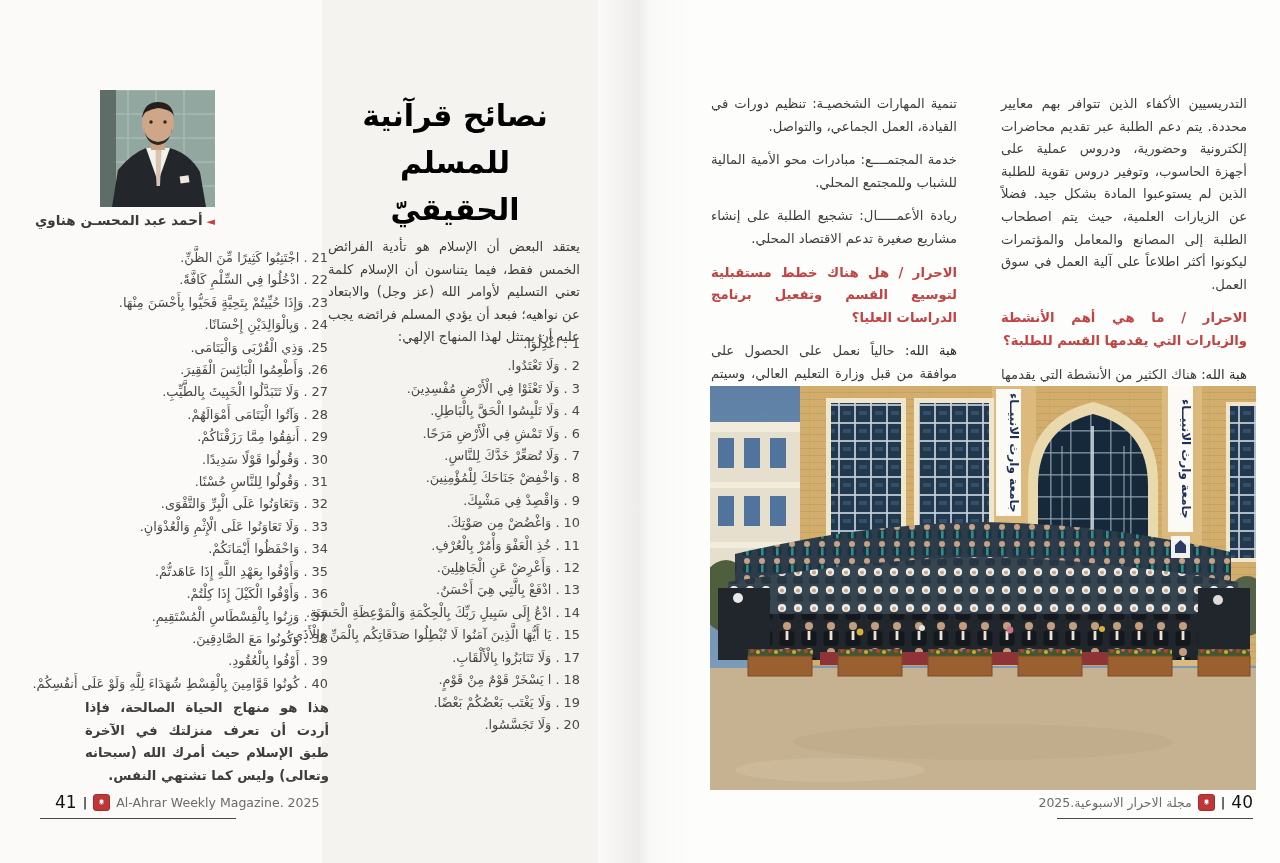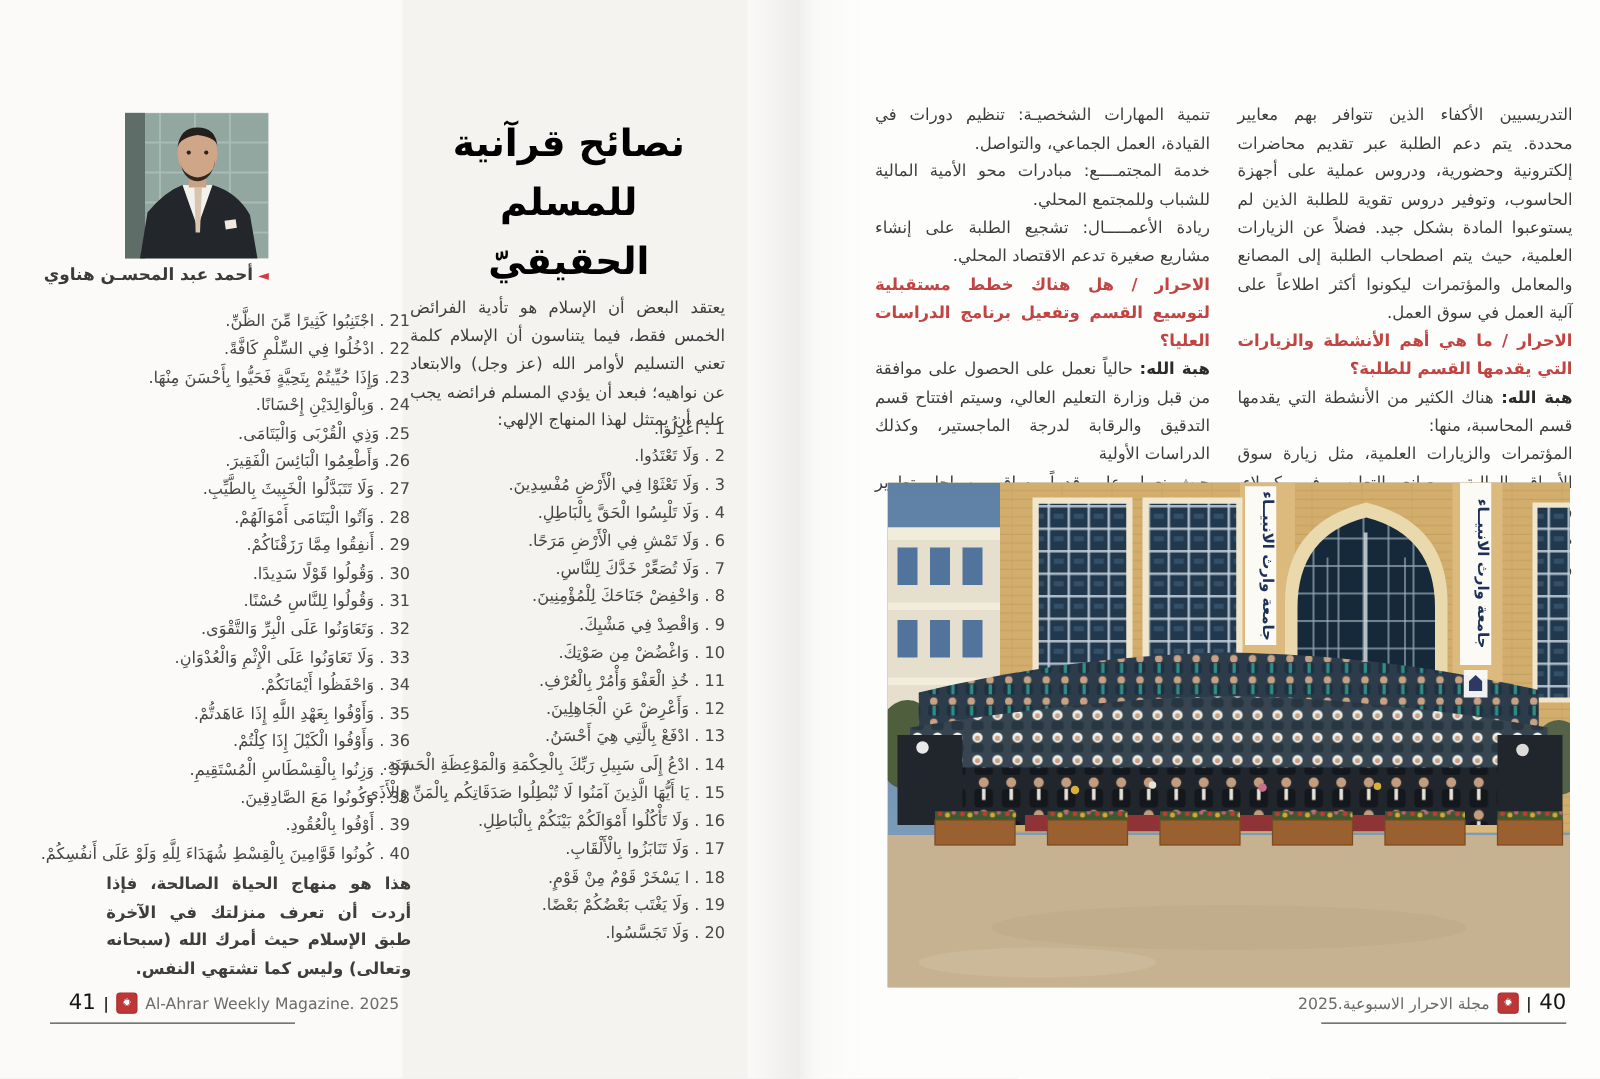--- a/index.html
+++ b/index.html
@@ -3,23 +3,23 @@
 <meta charset="utf-8">
 <style>
   html,body{margin:0;padding:0;background:#e9e7e4;}
   .spread{position:relative;width:1280px;height:863px;background:#fbfaf8;overflow:hidden;
           font-family:"DejaVu Sans",sans-serif;color:#3d3d3d;}
   .midpanel{position:absolute;left:322px;top:0;width:276px;height:863px;background:#f4f3f0;}
   .rightpage-bg{position:absolute;left:640px;top:0;width:640px;height:863px;background:#fdfdfc;}
   .gutter{position:absolute;left:596px;top:0;width:96px;height:863px;
           background:linear-gradient(90deg,rgba(0,0,0,0) 0%,rgba(0,0,0,.055) 45%,rgba(0,0,0,.015) 58%,rgba(0,0,0,0) 100%);}
   .ar{direction:rtl;text-align:justify;font-size:13.2px;line-height:22.6px;color:#3d3d3d;}
-  .ar p{margin:0;}
+  .ar p{margin:11px;}
   .red-q{color:#c14443;font-weight:bold;}
-  .lead{font-weight:bold;color:#2b2b2b;}
+  .lead{font-weight:normal;color:#2b2b2b;}
   
   .r-col-outer{position:absolute;left:990px;top:82px;width:268px;}
   .r-col-inner{position:absolute;left:700px;top:82px;width:268px;}
   
   .photo{position:absolute;left:710px;top:386px;width:546px;height:404px;margin:0;overflow:hidden;background:#cbb893;}
   .photo svg{position:absolute;left:0;top:0;width:546px;height:404px;display:block;}
   .banner{position:absolute;writing-mode:vertical-rl;background:rgba(253,253,251,.95);
           color:#1e3158;font-weight:bold;font-size:12px;letter-spacing:2px;text-align:center;
           width:25px;overflow:hidden;}
   .banner-l{left:286px;top:3px;height:127px;}
@@ -268,21 +268,20 @@
         <p>6 . وَلَا تَمْشِ فِي الْأَرْضِ مَرَحًا.</p>
         <p>7 . وَلَا تُصَعِّرْ خَدَّكَ لِلنَّاسِ.</p>
         <p>8 . وَاخْفِضْ جَنَاحَكَ لِلْمُؤْمِنِينَ.</p>
         <p>9 . وَاقْصِدْ فِي مَشْيِكَ.</p>
         <p>10 . وَاغْضُضْ مِن صَوْتِكَ.</p>
         <p>11 . خُذِ الْعَفْوَ وَأْمُرْ بِالْعُرْفِ.</p>
         <p>12 . وَأَعْرِضْ عَنِ الْجَاهِلِينَ.</p>
         <p>13 . ادْفَعْ بِالَّتِي هِيَ أَحْسَنُ.</p>
         <p>14 . ادْعُ إِلَى سَبِيلِ رَبِّكَ بِالْحِكْمَةِ وَالْمَوْعِظَةِ الْحَسَنَةِ.</p>
         <p>15 . يَا أَيُّهَا الَّذِينَ آمَنُوا لَا تُبْطِلُوا صَدَقَاتِكُم بِالْمَنِّ وَالْأَذَى.</p>
-        <p>16 . وَلَا تَأْكُلُوا أَمْوَالَكُمْ بَيْنَكُمْ بِالْبَاطِلِ.</p>
         <p>17 . وَلَا تَنَابَزُوا بِالْأَلْقَابِ.</p>
         <p>18 . ا يَسْخَرْ قَوْمٌ مِنْ قَوْمٍ.</p>
         <p>19 . وَلَا يَغْتَب بَعْضُكُمْ بَعْضًا.</p>
         <p>20 . وَلَا تَجَسَّسُوا.</p>
       </div>
 
     <div class="advice advice-outer">
         <p>21 . اجْتَنِبُوا كَثِيرًا مِّنَ الظَّنِّ.</p>
         <p>22 . ادْخُلُوا فِي السِّلْمِ كَافَّةً.</p>
         <p>23. وَإِذَا حُيِّيتُمْ بِتَحِيَّةٍ فَحَيُّوا بِأَحْسَنَ مِنْهَا.</p>

